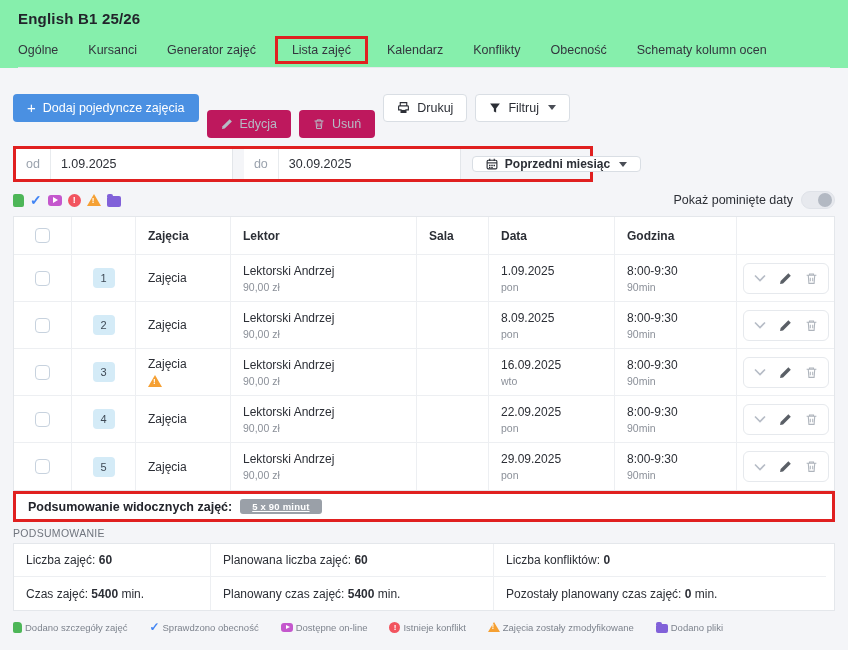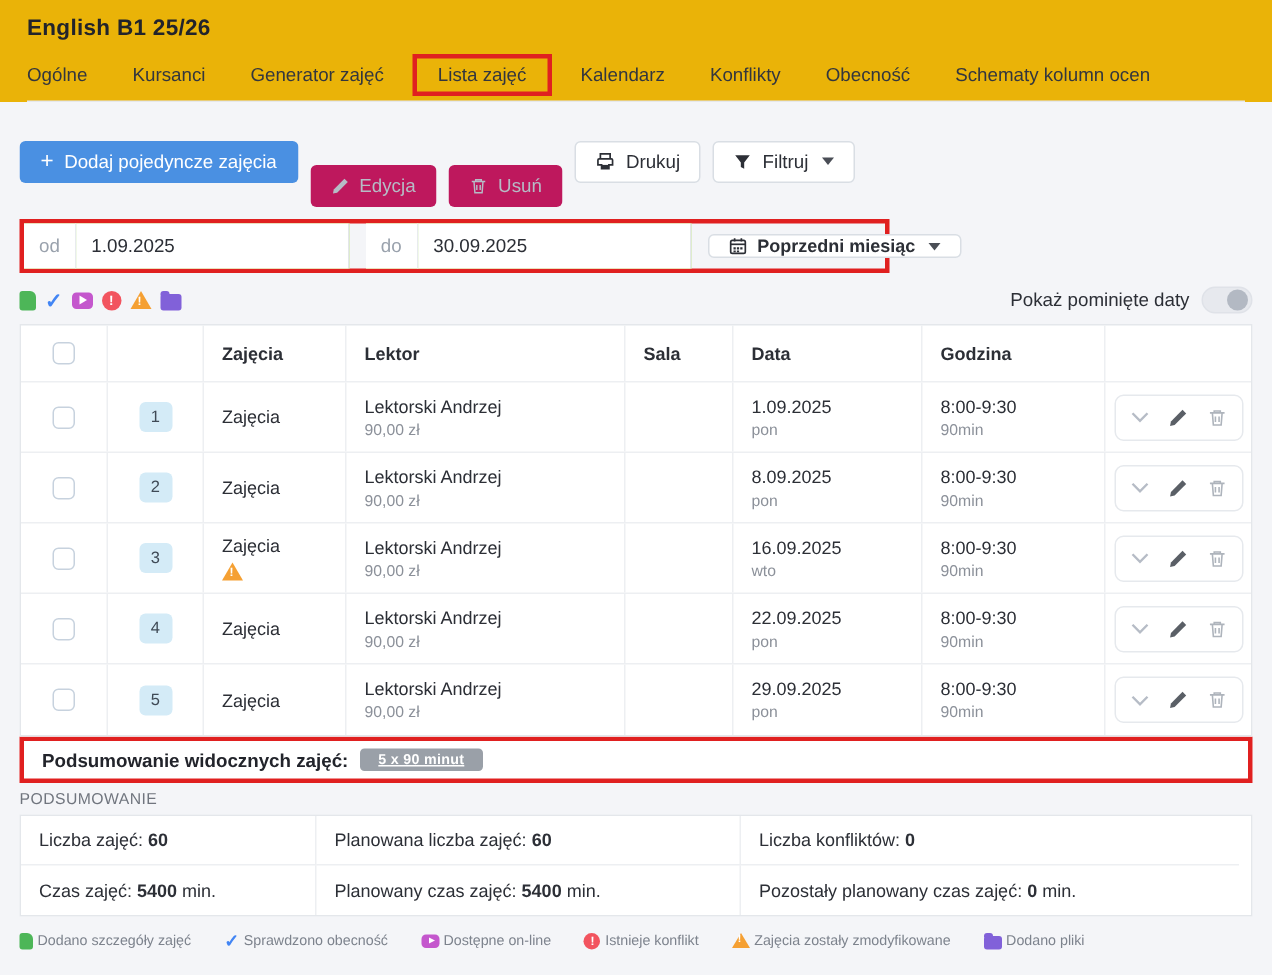--- a/index.html
+++ b/index.html
@@ -4,37 +4,37 @@
 <style>
   * { box-sizing: border-box; margin: 0; padding: 0; }
   html,body { width:848px; height:650px; }
   body {
     font-family: "Liberation Sans", sans-serif;
     background:#f4f5f8;
     color:#2c2f36;
     overflow:hidden;
   }
   
-  .app-header { background:#eab308; padding:10px 18px 0 18px; }
+  .app-header { background:#86efac; padding:10px 18px 0 18px; }
   .page-title { font-size:15px; font-weight:700; color:#22242b; letter-spacing:.2px; }
   .tabbar { display:flex; align-items:center; gap:30px; margin-top:16px; padding-bottom:10px; border-bottom:1px solid #e6e8ec; }
   .tab { font-size:12.5px; color:#33363e; cursor:pointer; white-space:nowrap; }
   .tab.annotated { border:3px solid #e02020; padding:4px 14px; margin:-7px -11px; }
   
   .content { padding:9px 13px 0 13px; }
   .toolbar { display:flex; align-items:center; gap:8px; }
   .btn { display:inline-flex; align-items:center; gap:7px; height:28px; padding:0 13px; border-radius:4px; font-size:12.5px; cursor:pointer; border:1px solid transparent; white-space:nowrap; }
   .btn-primary { background:#4a90e2; color:#fff; }
   .btn-disabled { background:#be185d; color:#b6bcc6; cursor:default;margin-top:33px; }
   .btn-outline { background:#fff; border-color:#d9dee4; color:#2c2f36; }
   .plus { font-size:15px; font-weight:400; line-height:1; }
   .caret { width:0; height:0; border-left:4px solid transparent; border-right:4px solid transparent; border-top:5px solid #4a4e56; margin-left:2px; }
   
   .date-row { margin-top:8px; border:3px solid #e02020; width:580px; display:flex; align-items:center; gap:11px; background:transparent; padding:0; }
-  .input-group { display:flex; align-items:stretch; height:30px; width:222px; background:#bef264; border-right:1px solid #e3e6ea; }
+  .input-group { display:flex; align-items:stretch; height:30px; width:222px; background:#fca5a5; border-right:1px solid #e3e6ea; }
   .input-prefix { display:flex; align-items:center; padding:0 10px; color:#9aa2ad; font-size:12.5px; border-right:1px solid #e8ebee; background:#fff; }
   .input-group input { border:none; outline:none; flex:1; font-size:12.5px; color:#2c2f36; padding:0 10px; font-family:"Liberation Sans",sans-serif; background:#fff; }
   .period-btn { height:16px; margin-right:3px;justify-content:center; }
   .period-btn b { font-weight:700; font-size:12px; }
   
   .flags-row { margin-top:9px; display:flex; align-items:center; }
   .flags { display:flex; align-items:center; gap:6px; }
   .spacer { flex:1; }
   .toggle-label { font-size:12.5px; color:#2c2f36; margin-right:8px; }
   .toggle { width:34px; height:18px; border-radius:9px; background:#e7e9ee; border:1px solid #dfe2e8; position:relative; cursor:pointer; }

